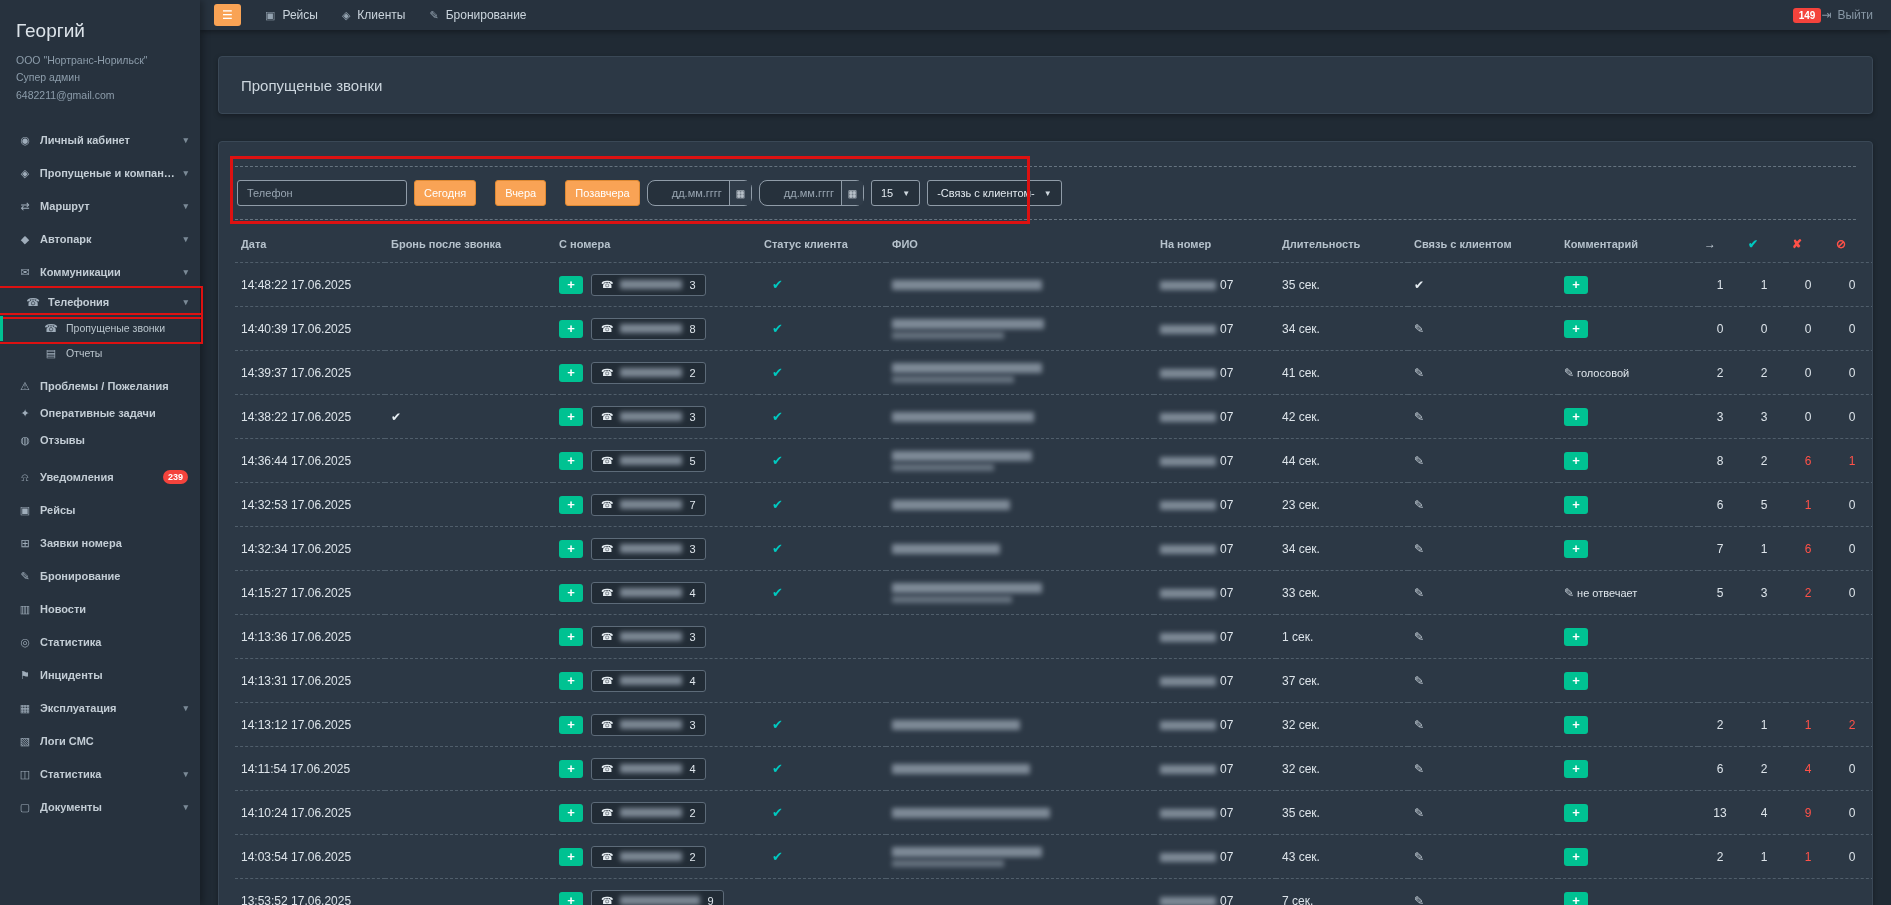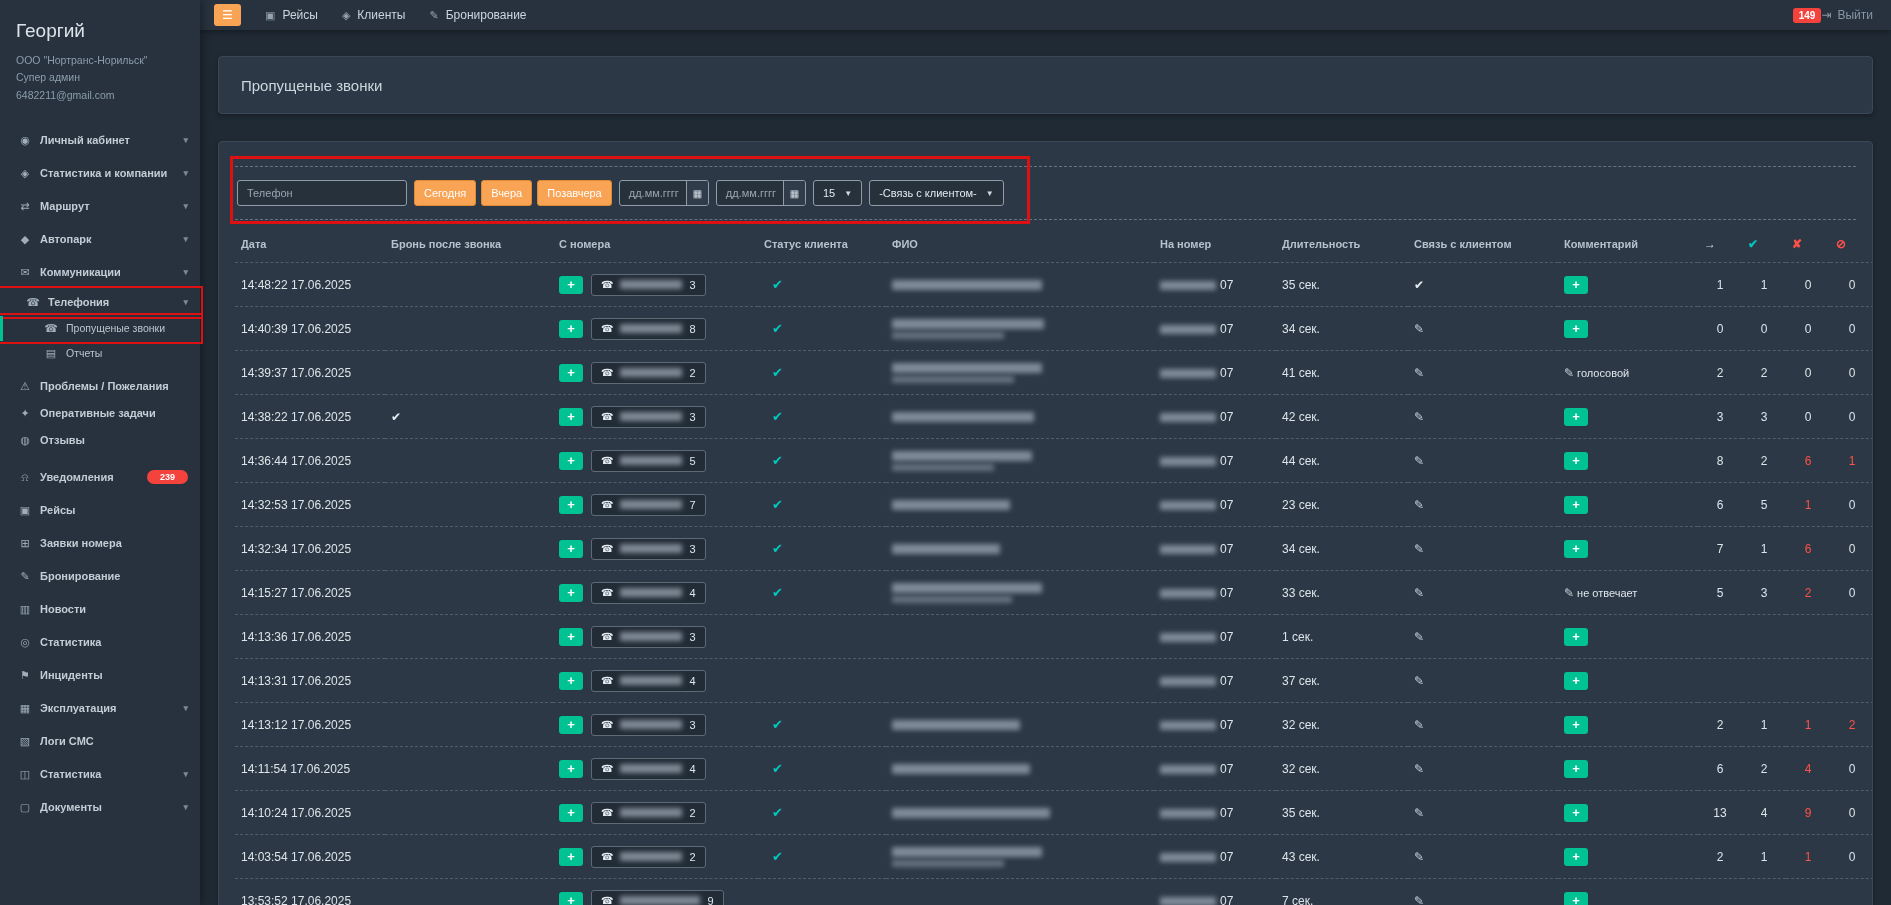--- a/index.html
+++ b/index.html
@@ -9,21 +9,21 @@
   .sidebar{width:200px;min-width:200px;height:100%;background:#27323e;box-shadow:3px 0 7px rgba(0,0,0,.3);z-index:3;padding-top:16px}
   .user{padding:4px 16px 0}
   .u-name{font-size:19px;color:#dce3e9}
   .u-sub{margin-top:10px;font-size:10.5px;color:#8d9dab;line-height:1.65}
   .menu{margin-top:20px}
   .mi{display:flex;align-items:center;gap:8px;height:33px;padding:0 12px 0 18px;font-size:11px;font-weight:700;color:#c3cdd5;cursor:pointer;position:relative}
   .mi.gap{margin-top:7px}
   .mi .ic{width:14px;text-align:center;color:#9fadba;font-size:11px;font-weight:400}
   .mi .lb{white-space:nowrap;overflow:hidden;text-overflow:ellipsis}
   .mi .chev{margin-left:auto;color:#7b8a97;font-size:9px}
-  .mi .mbadge{margin-left:auto;background:var(--red,#f4433c);color:#fff;font-size:9px;font-weight:700;padding:2px 13px;border-radius:8px}
+  .mi .mbadge{margin-left:auto;background:var(--red,#f4433c);color:#fff;font-size:9px;font-weight:700;padding:2px 5px;border-radius:8px}
   .mi.lvl1{height:27px;padding-left:26px}
   .mi.lvl2{height:25px;padding-left:44px;font-weight:400;font-size:10.5px;color:#bac5cd}
   .mi.small{height:27px}
   .mi.active{box-shadow:inset 3px 0 0 var(--teal,#00c292)}
   .mi.annotated{outline:2px solid var(--annotation,#dd1111);outline-offset:1px;z-index:2}
 
   
   .main{flex:1;display:flex;flex-direction:column;height:100%;min-width:0}
   .topbar{height:30px;background:#27323e;display:flex;align-items:center;padding:0 18px 0 14px;gap:24px;box-shadow:0 2px 5px rgba(0,0,0,.35);z-index:2}
   .burger{width:27px;height:22px;background:var(--orange,#f9a355);border:none;border-radius:3px;color:#fff;font-size:12px;display:flex;align-items:center;justify-content:center;cursor:pointer}
@@ -36,23 +36,23 @@
   
   .content{flex:1;padding:26px 18px 0;min-height:0}
   .title-panel{height:58px;background:#2c3845;border:1px solid #3a4856;border-radius:4px;box-shadow:0 2px 5px rgba(0,0,0,.3);display:flex;align-items:center;padding:0 22px;font-size:15px;color:#ccd6de}
   .panel{margin-top:27px;height:calc(100% - 71px);background:#2c3845;border:1px solid #3a4856;border-radius:4px 4px 0 0;box-shadow:0 2px 5px rgba(0,0,0,.3);padding:0 16px;overflow:hidden}
 
   
   .filter-section{margin-top:24px;position:relative;display:flex;align-items:center;border-top:1px dashed rgba(160,175,188,.5);border-bottom:1px dashed rgba(160,175,188,.5);padding:13px 2px}
   .f-annotation{position:absolute;left:-5px;top:-11px;width:800px;height:68px;border:3px solid var(--annotation,#dd1111);pointer-events:none;z-index:5}
   .f-input{width:170px;height:26px;background:#26313c;border:1px solid #909ca8;border-radius:3px;color:#c6d0d8;font-size:11px;padding:0 9px;font-family:inherit}
   .f-input::placeholder{color:#98a5b1}
-  #quick-buttons{display:flex;gap:5px;margin-left:7px}
+  #quick-buttons{display:flex;gap:19px;margin-left:7px}
   .f-btn{height:26px;padding:0 9px;background:var(--orange,#f9a355);border:1px solid #e08a33;border-radius:3px;color:#fff;font-size:11px;cursor:pointer;font-family:inherit}
-  .f-date{height:26px;margin-left:7px;background:#26313c;border:1px solid #909ca8;border-radius:3px;display:flex;align-items:center;font-size:11px;color:#98a5b1;padding-left:9px;cursor:pointer}
+  .f-date{height:26px;margin-left:7px;background:#26313c;border:1px solid #909ca8;border-radius:8px;display:flex;align-items:center;font-size:11px;color:#98a5b1;padding-left:24px;cursor:pointer}
   .f-date .cal{height:24px;width:22px;margin-left:7px;border-left:1px solid #909ca8;display:flex;align-items:center;justify-content:center;color:#d7dfe6;font-size:10px;background:#303c49;border-radius:0 2px 2px 0}
   .f-select{height:26px;margin-left:7px;background:#26313c;border:1px solid #909ca8;border-radius:3px;display:flex;align-items:center;gap:9px;padding:0 9px;font-size:11px;color:#e2e9ef;cursor:pointer}
   .f-select .sc{font-size:8px;color:#cfd8df}
 
   
   .tbl{width:100%;border-collapse:collapse;table-layout:fixed;margin-top:4px}
   .tbl th{font-size:11px;font-weight:700;color:#b6c2cc;text-align:left;padding:13px 6px 11px;white-space:nowrap;overflow:hidden}
   .tbl td{height:44px;padding:0 6px;font-size:12px;color:#dde4ea;border-top:1px dashed rgba(150,165,178,.35);white-space:nowrap;overflow:hidden}
   .center{text-align:center}
   td[data-name="cell-status"]{padding-left:14px}
@@ -88,21 +88,21 @@
     </div>
   </div>
   <nav class="menu" data-name="sidebar-menu">
       <div class="mi lvl0" data-name="sidebar-item-personal-cabinet">
         <span class="ic" data-name="personal-cabinet-icon">◉</span>
         <span class="lb" data-name="sidebar-item-label">Личный кабинет</span>
         <span class="chev" data-name="chevron-down-icon">▾</span>
       </div>
       <div class="mi lvl0" data-name="sidebar-item-participants">
         <span class="ic" data-name="participants-icon">◈</span>
-        <span class="lb" data-name="sidebar-item-label">Статистика и компании</span>
+        <span class="lb" data-name="sidebar-item-label">Пропущеные и компании</span>
         <span class="chev" data-name="chevron-down-icon">▾</span>
       </div>
       <div class="mi lvl0" data-name="sidebar-item-route">
         <span class="ic" data-name="route-icon">⇄</span>
         <span class="lb" data-name="sidebar-item-label">Маршрут</span>
         <span class="chev" data-name="chevron-down-icon">▾</span>
       </div>
       <div class="mi lvl0" data-name="sidebar-item-fleet">
         <span class="ic" data-name="fleet-icon">◆</span>
         <span class="lb" data-name="sidebar-item-label">Автопарк</span>

